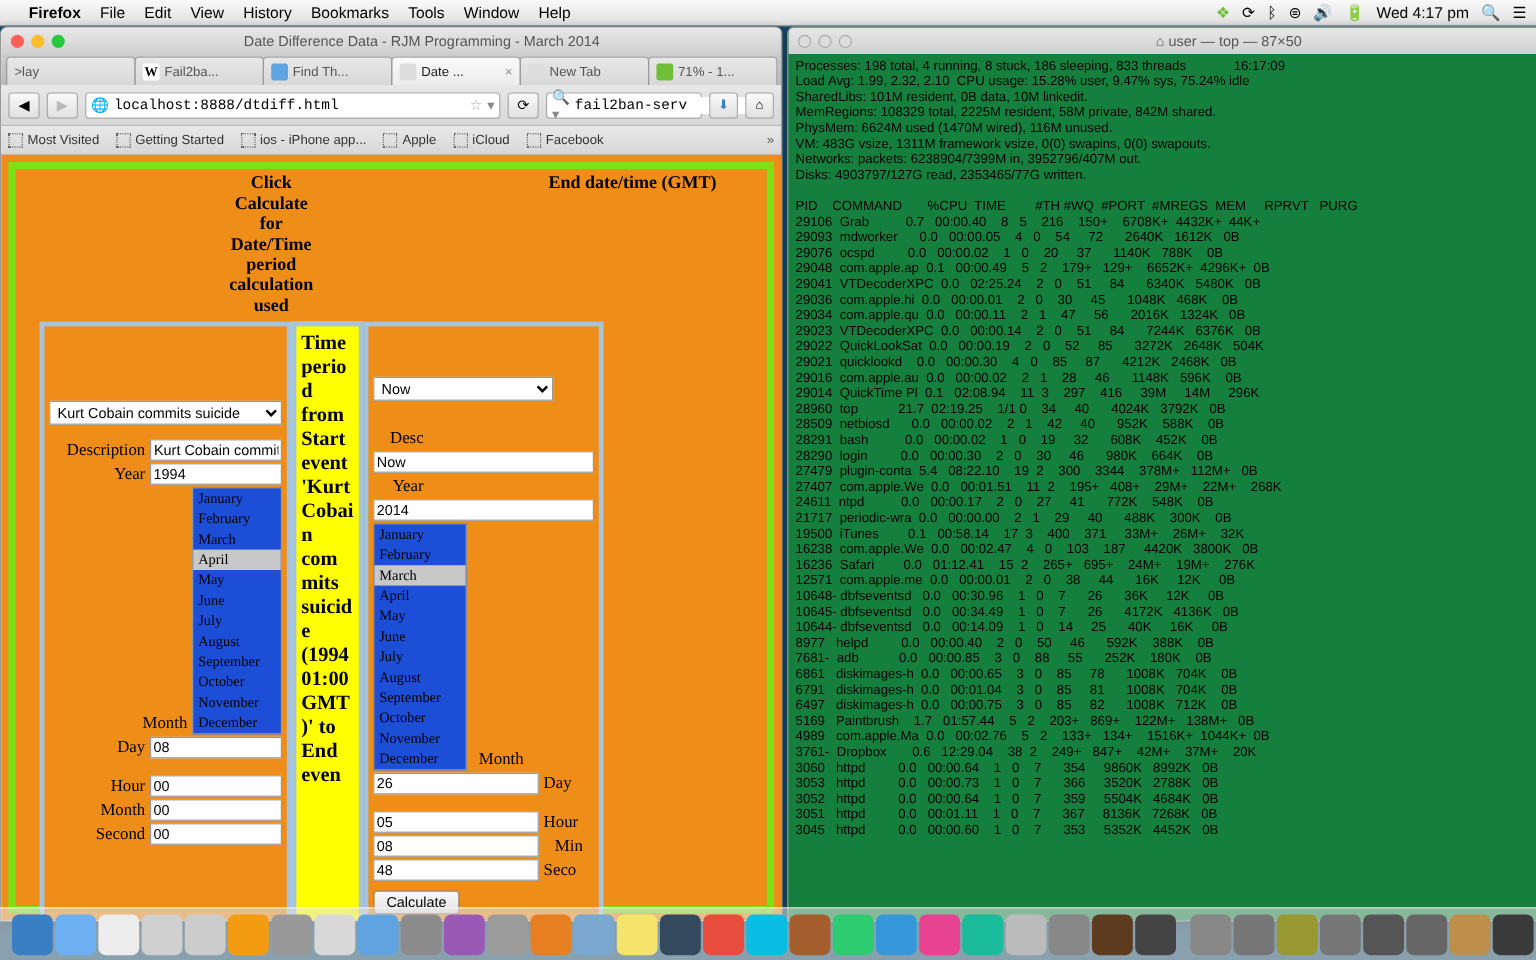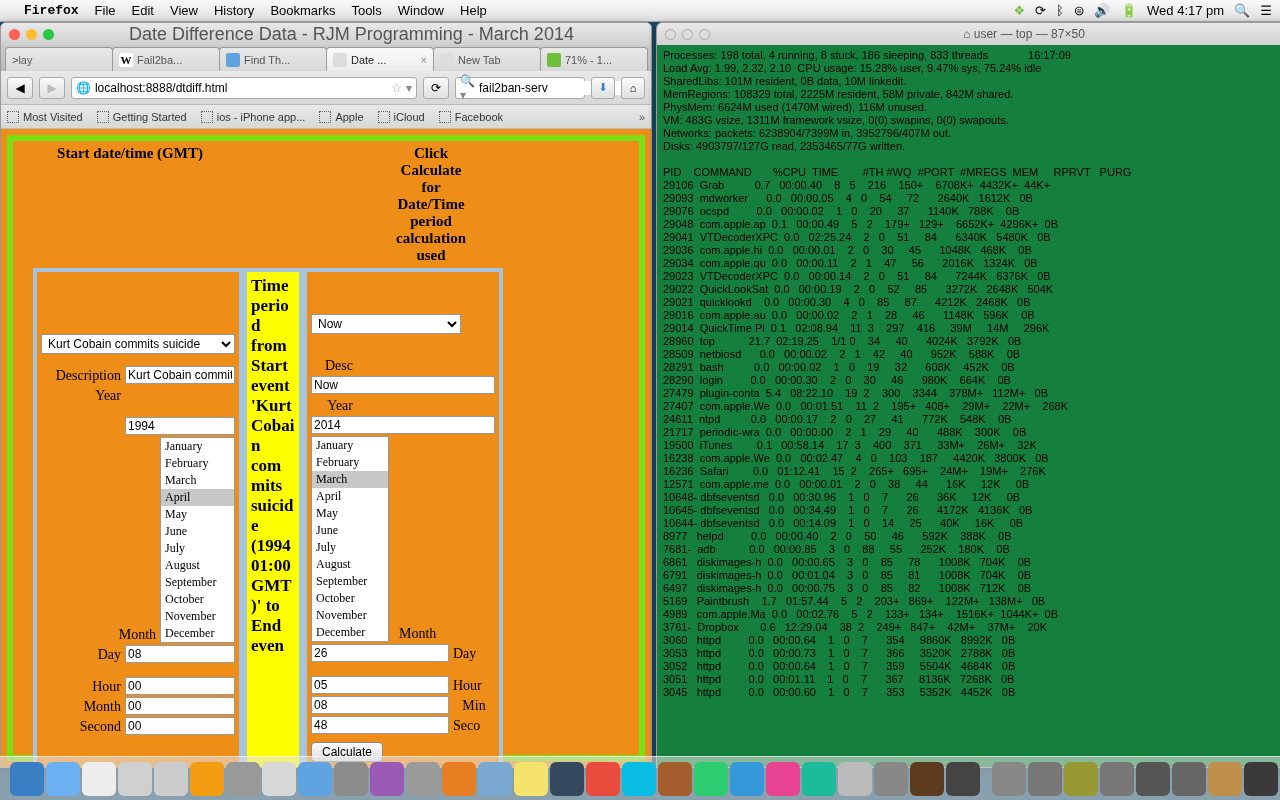--- a/index.html
+++ b/index.html
@@ -17,21 +17,21 @@
   height: 22px;
   background: linear-gradient(#f9f9f9, #e0e0e0);
   border-bottom: 1px solid #aaa;
   display: flex;
   align-items: center;
   padding: 0 8px;
   font-size: 13px;
   gap: 16px;
 }
 .menubar .apple { font-size: 14px; }
-.menubar .app-name { font-weight: bold; font-family: Liberation Mono, monospace; }
+.menubar .app-name { font-weight: bold; }
 .menubar .right {
   margin-left: auto;
   display: flex;
   align-items: center;
   gap: 10px;
 }
 .menubar .right span { font-size: 13px; }
 
 .desktop {
   position: relative;
@@ -53,21 +53,21 @@
   height: 22px;
   background: linear-gradient(#e8e8e8, #d0d0d0);
   display: flex;
   align-items: center;
   padding: 0 8px;
   gap: 6px;
   color: #555;
 }
 .traffic { display: flex; gap: 6px; }
 .traffic span { width: 11px; height: 11px; border-radius: 50%; display: inline-block; }
-.titlebar .title { flex: 1; text-align: center; font-size: 18px; color: #555; }
+.titlebar .title { flex: 1; text-align: center; font-size: 12px; color: #555; }
 
 .tabs {
   display: flex;
   height: 26px;
   background: linear-gradient(#ccc, #bbb);
   padding: 2px 4px 0;
   gap: 0;
 }
 .tab {
   flex: 1;
@@ -121,21 +121,21 @@
   border-radius: 3px;
   display: flex;
   align-items: center;
   padding: 0 4px;
   font-size: 12px;
   gap: 4px;
 }
 .urlbox { flex: 1; }
 .searchbox { width: 130px; }
 .urlbox input, .searchbox input {
-  border: none; outline: none; flex: 1; font-size: 12px;
+  border: none; outline: none; flex: 1; font-size: 12px; font-family: Liberation Mono, monospace;
 }
 .icon-btn {
   width: 24px; height: 22px;
   background: linear-gradient(#fafafa, #e0e0e0);
   border: 1px solid #aaa;
   border-radius: 3px;
   display: flex; align-items: center; justify-content: center;
 }
 .bookmarks-bar {
   height: 24px;
@@ -218,21 +218,21 @@
 }
 .row label {
   width: 80px;
   text-align: right;
   font-family: "Times New Roman", serif;
   font-size: 14px;
   padding-top: 2px;
 }
 .row input { flex: 1; }
 .month-list {
-  background: #ffffff;
+  background: #1d4ed8;
   border: 1px solid #999;
   font-size: 12px;
   width: 78px;
 }
 .month-list div { padding: 1px 4px; }
 .month-list .sel { background: #c8c8c8; }
 .right-panel .row label { width: 42px; }
 .right-panel input, .right-panel select { width: 150px; }
 .calc-btn {
   background: linear-gradient(#fafafa, #e0e0e0);
@@ -399,45 +399,45 @@
         </div>
     <div class="bm">
           <span class="dotsq"></span>
           <span>Facebook</span>
         </div>
     <span style="margin-left:auto;color:#555">»</span>
   </div>
   <div class="page">
     <div class="green-frame">
       <div class="headers">
-        <div style="width:210px;text-align:center">Start date/time (GMT)</div>
         <div style="flex:1" class="center-header">
           <div>Click</div>
           <div>Calculate</div>
           <div>for</div>
           <div>Date/Time</div>
           <div>period</div>
           <div>calculation</div>
           <div>used</div>
         </div>
+        <div style="width:200px;text-align:center">End date/time (GMT)</div>
       </div>
       <div class="cols">
         <div class="left-spacer"></div>
 
         <div class="side-panel">
           <select class="event-sel">
             <option>Kurt Cobain commits suicide</option>
           </select>
           <div class="row">
             <label>Description</label>
             <input type="text" value="Kurt Cobain commits suicid" style="">
           </div>
           <div class="row">
             <label>Year</label>
-            <input type="text" style="width: 90px; margin-top: 31px;" value="1994">
+            <input type="text" style="width: 90px;" value="1994">
           </div>
           <div class="row">
             <label style="align-self:flex-end;width:120px">Month</label>
             <div class="month-list" id="left-months">
                   <div>January</div>
                   <div>February</div>
                   <div>March</div>
                   <div class="sel">April</div>
                   <div>May</div>
                   <div>June</div>

